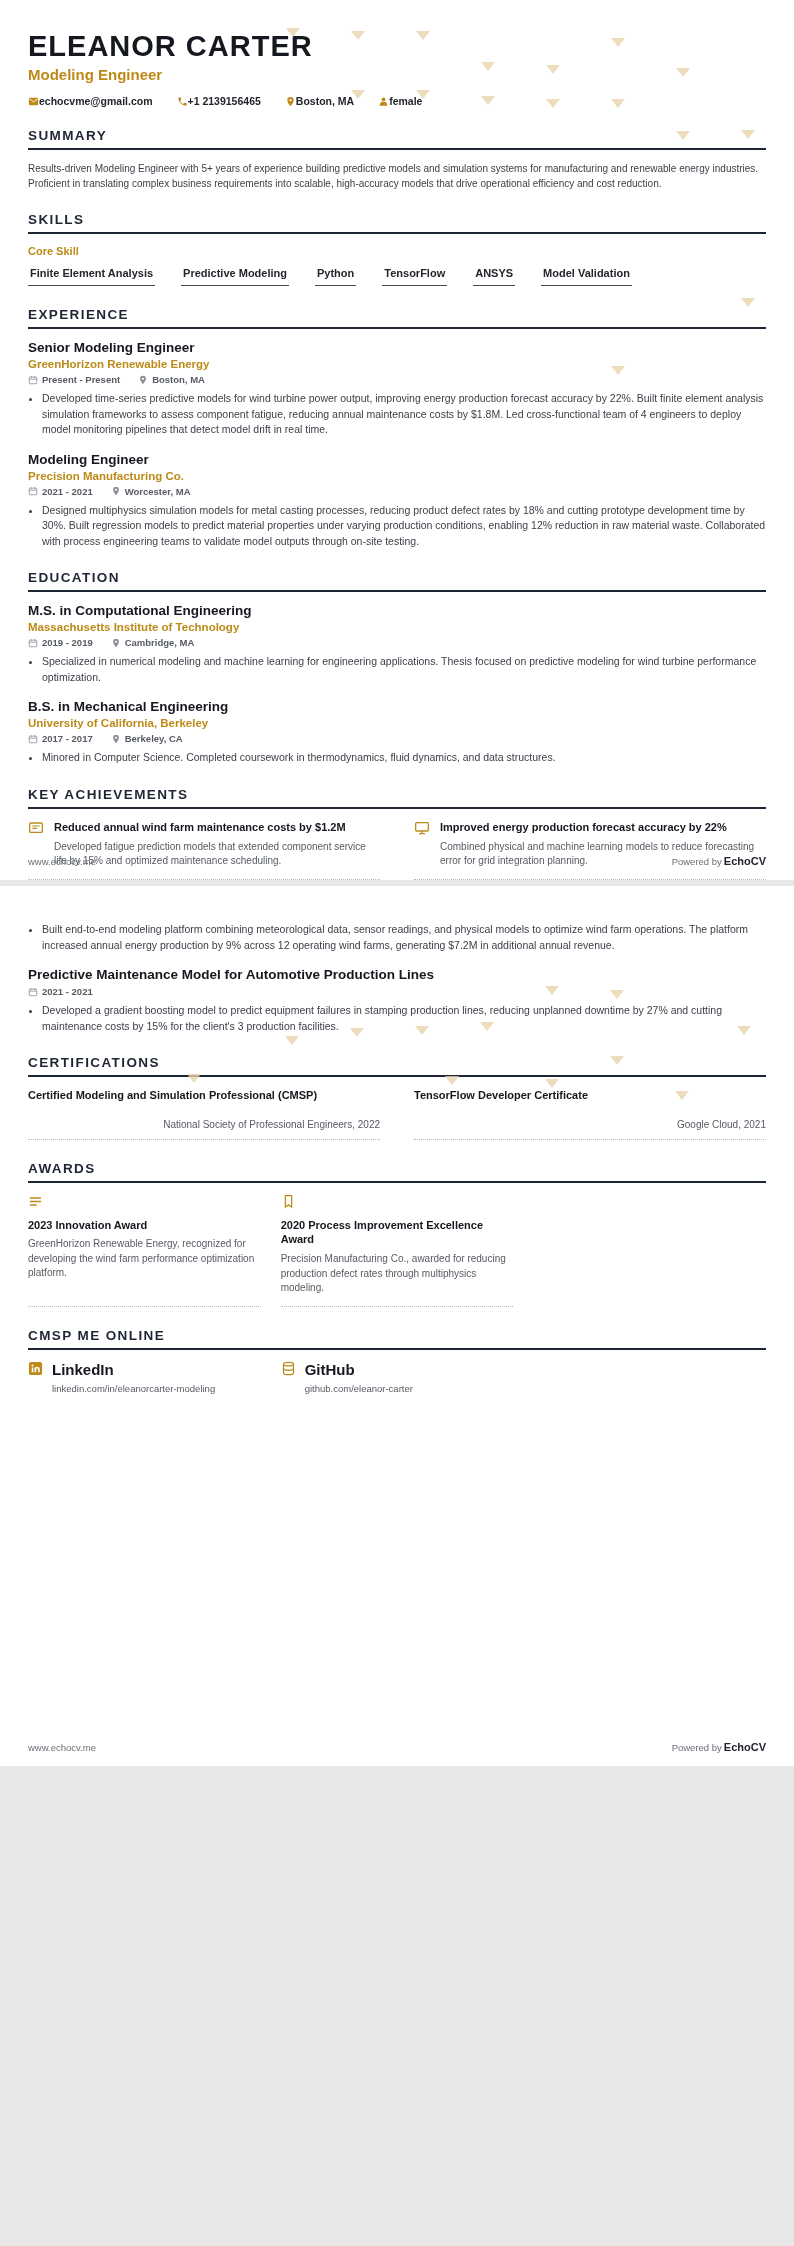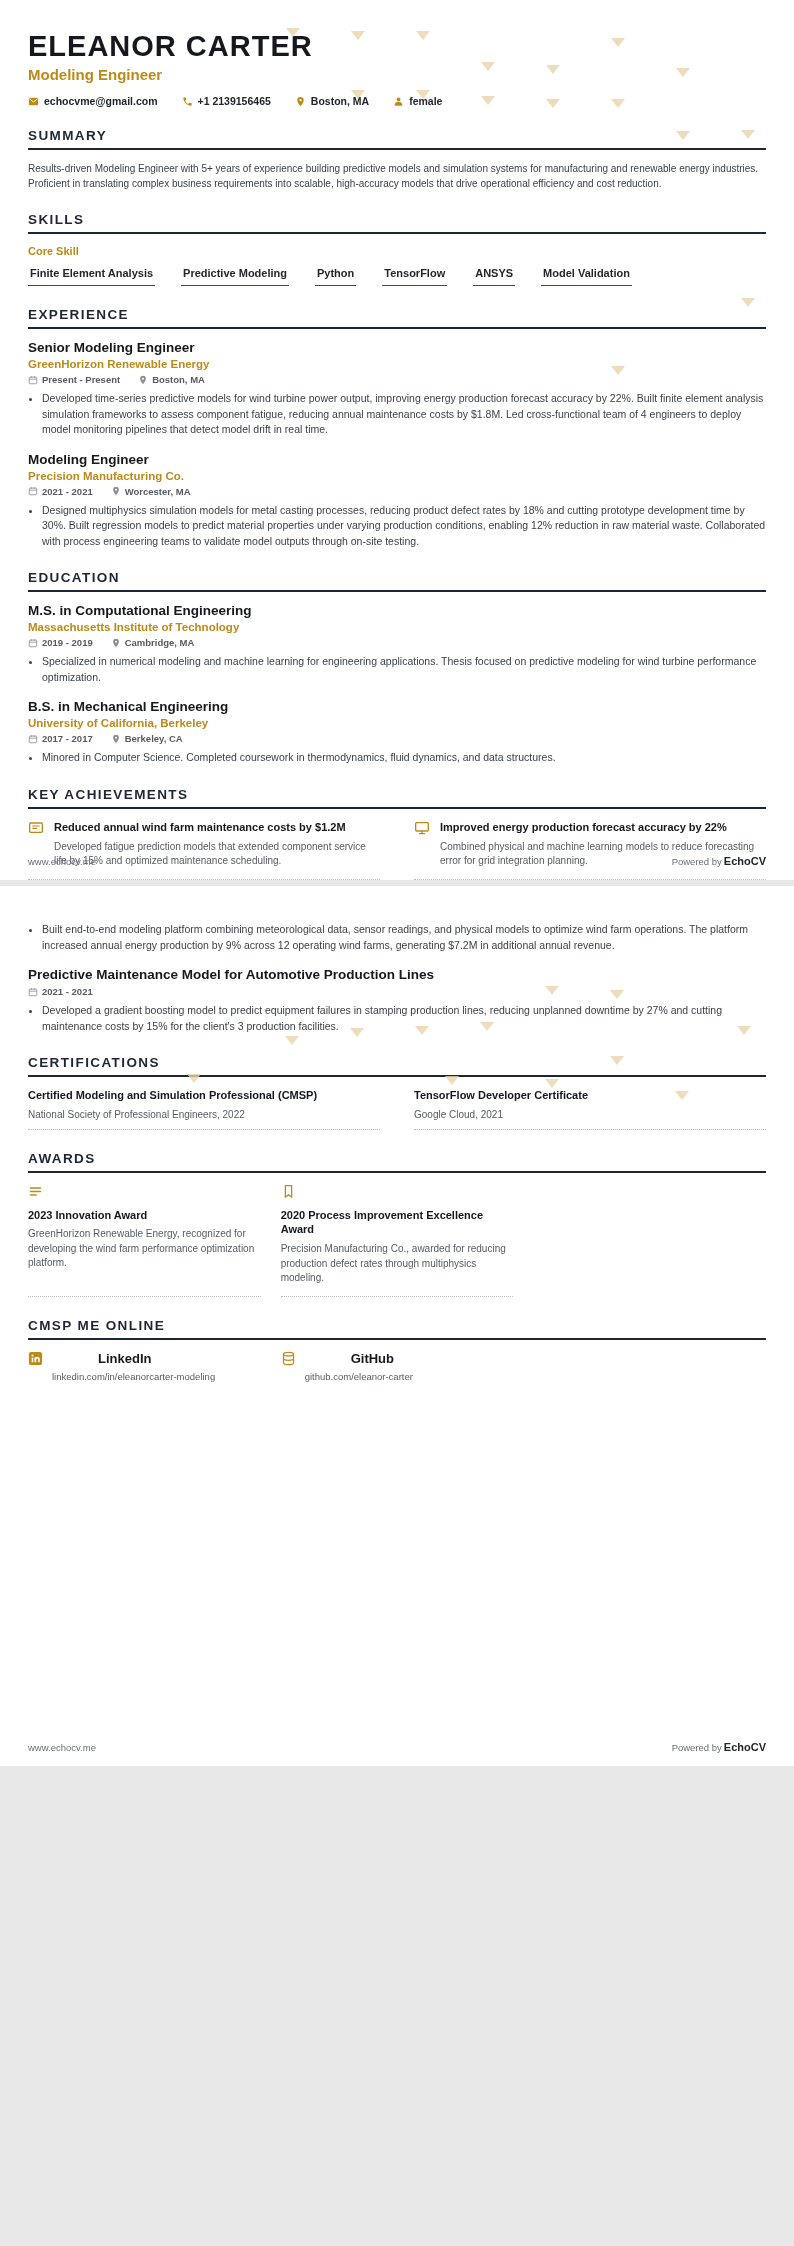--- a/index.html
+++ b/index.html
@@ -9,21 +9,21 @@
   .page + .page { margin-top:6px; }
 
   
   .tri { position:absolute; width:0; height:0; border-left:7px solid transparent; border-right:7px solid transparent;
          border-top:9px solid #e9d5ac; opacity:.8; pointer-events:none; }
 
   
   .name { font-size:29px; font-weight:800; letter-spacing:1px; color:#15181e; margin-top:4px; }
   .role { font-size:15px; font-weight:700; color:#bd8a18; margin:3px 0 12px; }
   .contact { display:flex; gap:24px; align-items:center; font-size:10.5px; font-weight:700; color:#22262c; }
-  .citem { display:inline-flex; align-items:center; gap:5px; }
+  .citem { display:inline-flex; align-items:center; }
   .ic-gold { color:#bd8a18; display:inline-flex; }
   .ic-gray { color:#8b9097; display:inline-flex; }
 
   
   .sec { margin-top:21px; }
   .sec-h { font-size:13.5px; font-weight:800; letter-spacing:1.4px; color:#1e2535;
            padding-bottom:5px; border-bottom:2.5px solid #1e2535; margin-bottom:11px; }
   .body-text { font-size:10px; line-height:1.5; color:#3a3f47; }
 
   
@@ -44,25 +44,25 @@
   
   .grid2 { display:grid; grid-template-columns:1fr 1fr; column-gap:34px; }
   .grid3 { display:grid; grid-template-columns:repeat(3,1fr); column-gap:20px; }
 
   .ach { display:flex; gap:10px; padding-bottom:10px; border-bottom:1px dotted #b9b9b9; }
   .ach-t { font-size:11px; font-weight:700; color:#15181e; line-height:1.35; }
   .ach-d { font-size:10px; color:#565b63; line-height:1.45; margin-top:5px; }
 
   .cert { padding-bottom:9px; border-bottom:1px dotted #b9b9b9; }
   .cert-t { font-size:11px; font-weight:700; color:#15181e; line-height:1.4; }
-  .cert-s { font-size:10px; color:#565b63; margin-top:5px; }
+  .cert-s { font-size:10px; color:#565b63; margin-top:15px;text-align:right; }
 
   .award { display:flex; gap:9px; padding-bottom:10px; border-bottom:1px dotted #b9b9b9;flex-direction:column; }
   .link-item { display:flex; gap:9px; }
-  .link-n { font-size:13px; font-weight:700; color:#15181e;margin-left:46px; }
+  .link-n { font-size:15px; font-weight:700; color:#15181e; }
   .link-u { font-size:9.5px; color:#565b63; margin-top:4px; line-height:1.4; word-break:break-all; }
 
   
   .pfoot { position:absolute; left:28px; right:28px; bottom:13px; display:flex; justify-content:space-between; align-items:center; }
   .site { font-size:9.5px; color:#6a6f76; }
   .pow { font-size:9.5px; color:#6a6f76; }
   .brand { font-weight:800; color:#20242b; font-size:11px; margin-left:2px; }
 
   svg.i { display:inline-block; vertical-align:middle; }
 </style>

